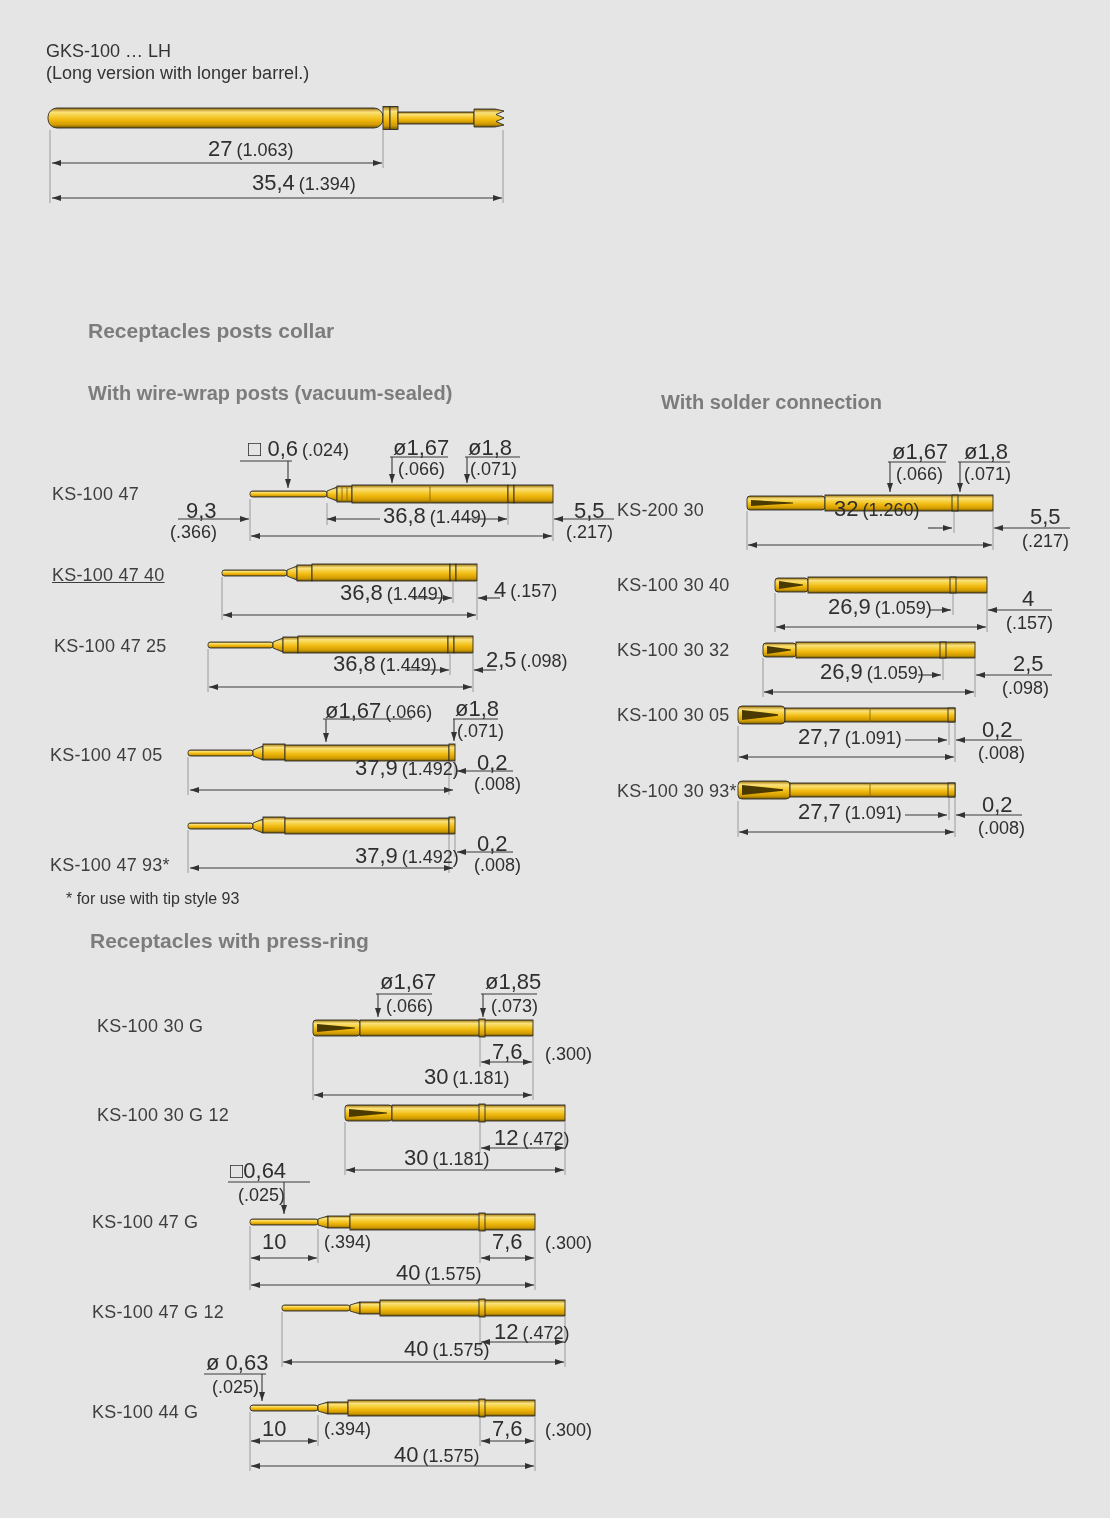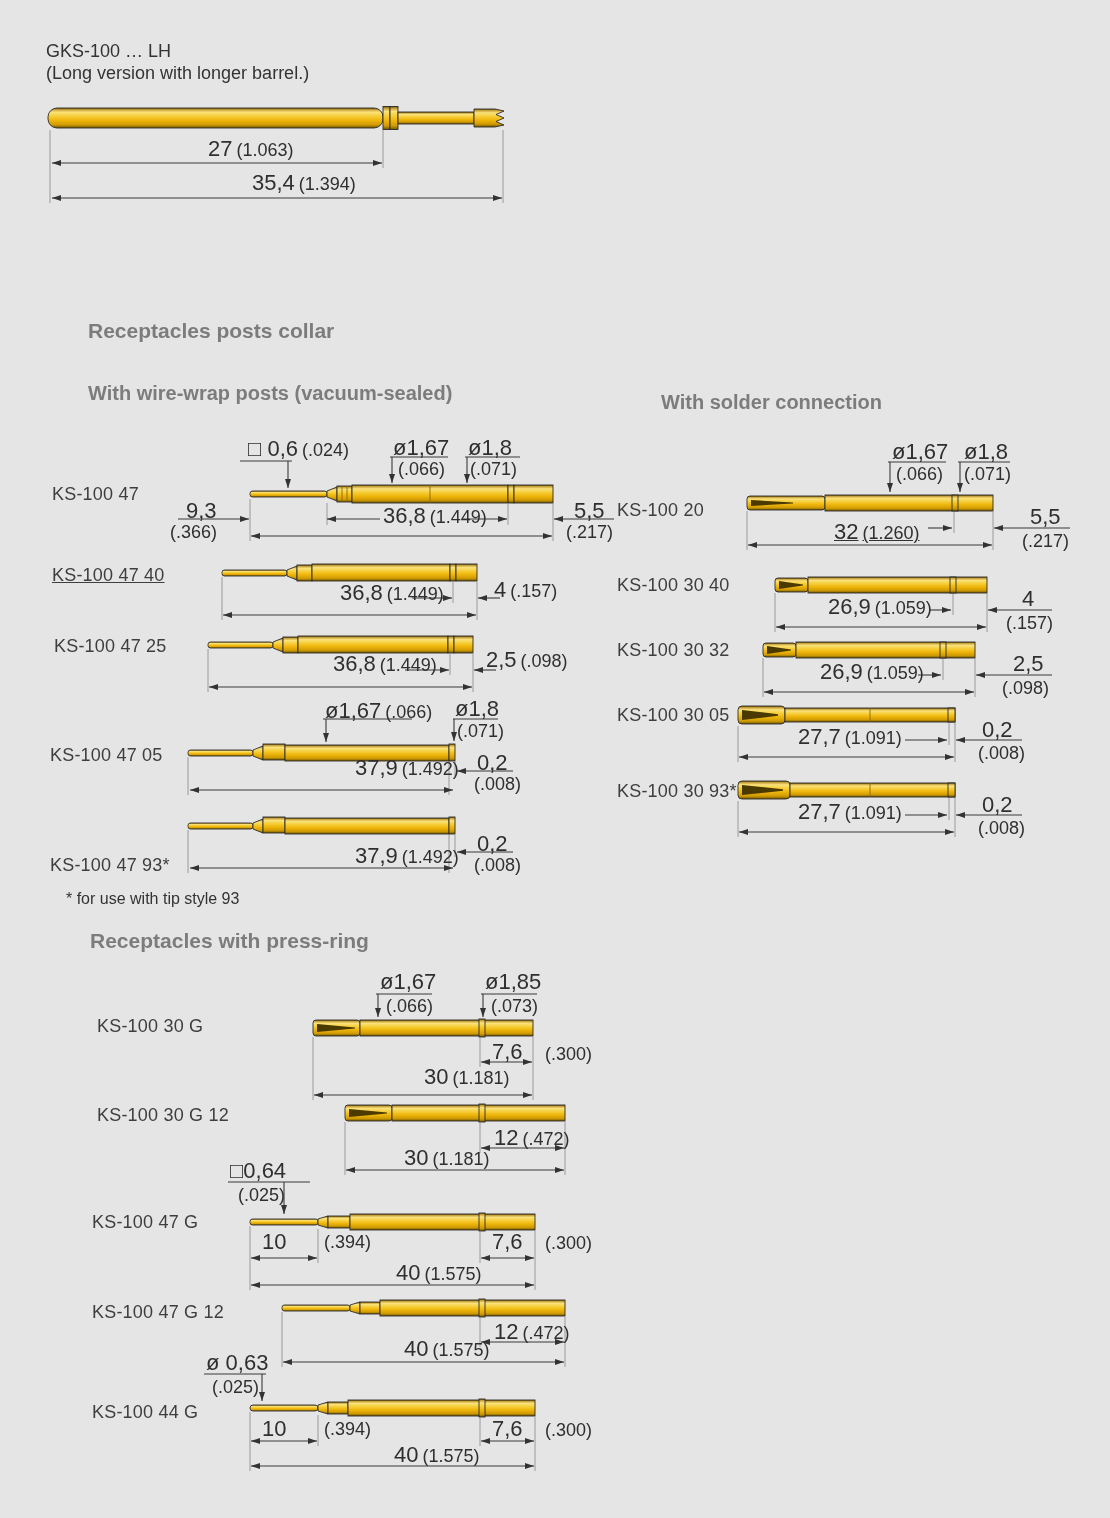--- a/index.html
+++ b/index.html
@@ -347,26 +347,26 @@
 <div class="t in" style="left:457px;top:722px;">(.071)</div>
 <div class="t pair" style="left:355px;top:757px;"><span class="mm">37,9</span><span class="in">(1.492)</span></div>
 <div class="t mm" style="left:477px;top:752px;">0,2</div>
 <div class="t in" style="left:474px;top:775px;">(.008)</div>
 
 <div class="t model" style="left:50px;top:820px;margin-top:36px;">KS-100 47 93*</div>
 <div class="t pair" style="left:355px;top:845px;"><span class="mm">37,9</span><span class="in">(1.492)</span></div>
 <div class="t mm" style="left:477px;top:833px;">0,2</div>
 <div class="t in" style="left:474px;top:856px;">(.008)</div>
 
-<div class="t model" style="left:617px;top:501px;">KS-100 20</div>
+<div class="t model" style="left:617px;top:501px;">KS-200 30</div>
 <div class="t mm" style="left:892px;top:441px;">ø1,67</div>
 <div class="t in" style="left:896px;top:465px;">(.066)</div>
 <div class="t mm" style="left:964px;top:441px;">ø1,8</div>
 <div class="t in" style="left:964px;top:465px;">(.071)</div>
-<div class="t pair" style="left:834px;top:521px;text-decoration:underline;"><span class="mm">32</span><span class="in">(1.260)</span></div>
+<div class="t pair" style="left:834px;top:498px;"><span class="mm">32</span><span class="in">(1.260)</span></div>
 <div class="t mm" style="left:1030px;top:506px;">5,5</div>
 <div class="t in" style="left:1022px;top:532px;">(.217)</div>
 
 <div class="t model" style="left:617px;top:576px;">KS-100 30 40</div>
 <div class="t pair" style="left:828px;top:596px;"><span class="mm">26,9</span><span class="in">(1.059)</span></div>
 <div class="t mm" style="left:1022px;top:588px;">4</div>
 <div class="t in" style="left:1006px;top:614px;">(.157)</div>
 
 <div class="t model" style="left:617px;top:641px;">KS-100 30 32</div>
 <div class="t pair" style="left:820px;top:661px;"><span class="mm">26,9</span><span class="in">(1.059)</span></div>

